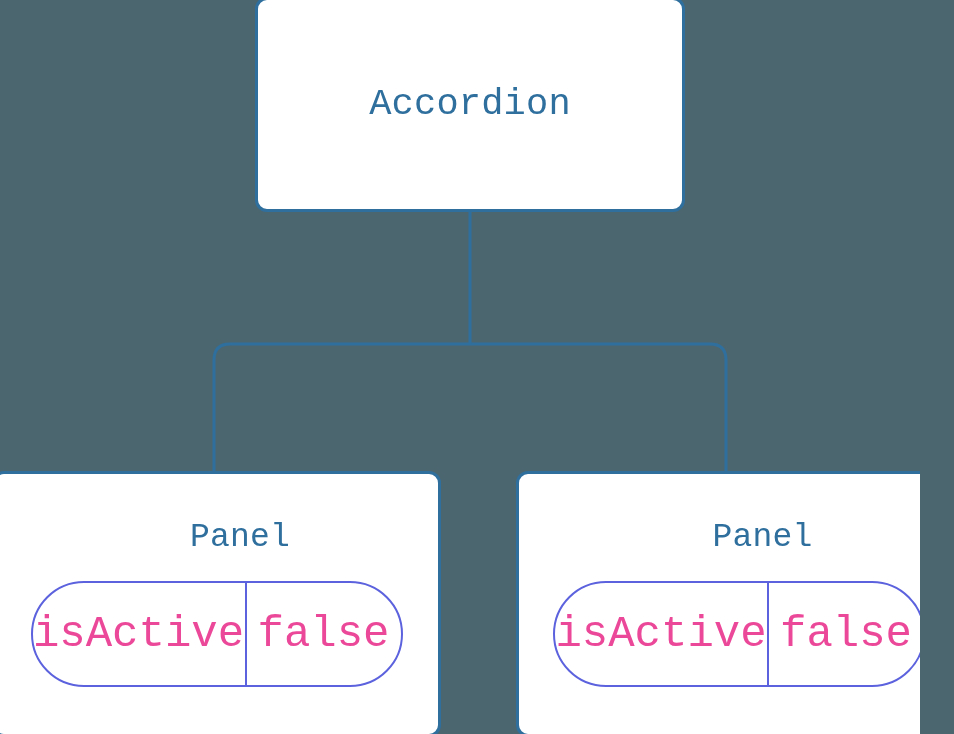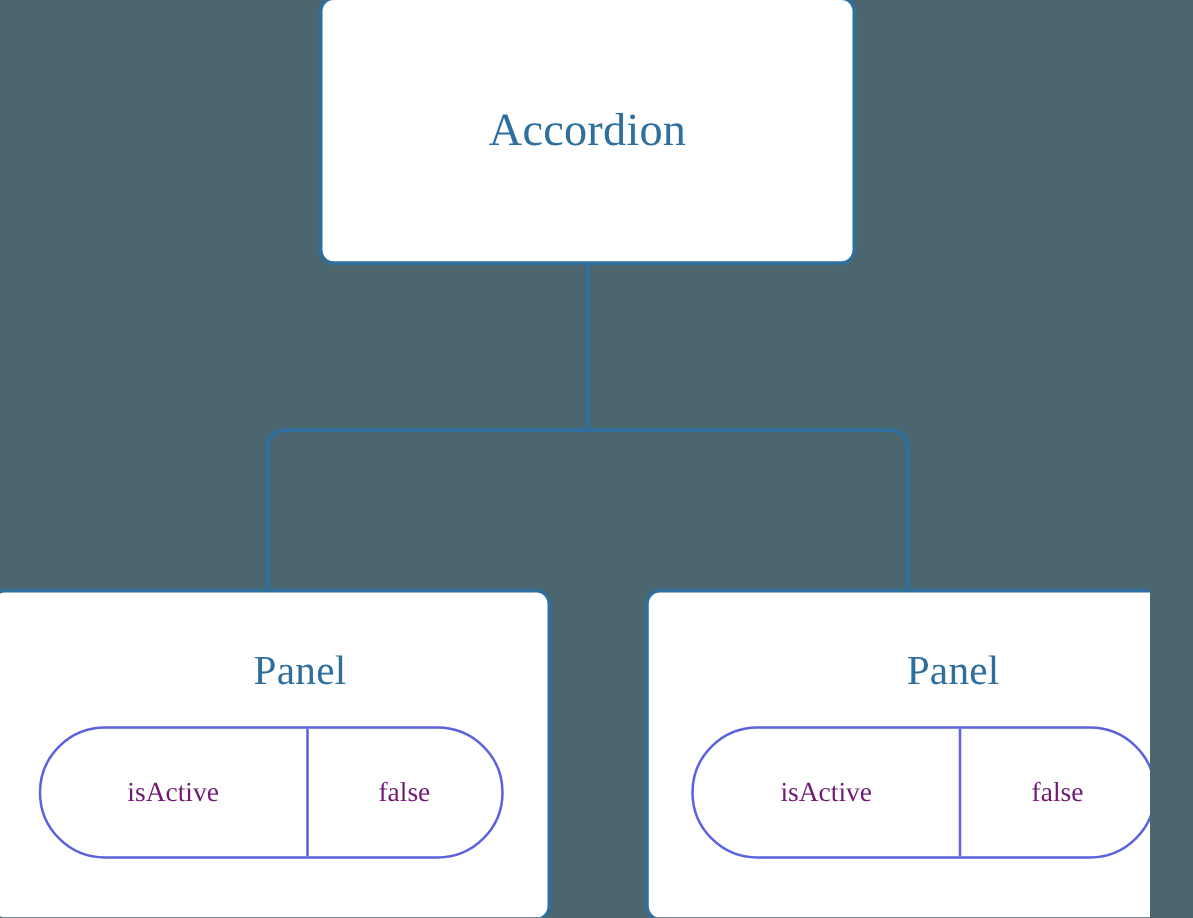--- a/index.html
+++ b/index.html
@@ -7,21 +7,21 @@
     margin: 0;
     padding: 0;
     background: #4c6670;
   }
   #stage {
     position: relative;
     width: 920px;
     height: 734px;
     background: #4c6670;
     overflow: hidden;
-    font-family: Liberation Serif, serif;
+    font-family: Liberation Mono, monospace;
   }
   #edges {
     position: absolute;
     left: 0;
     top: 0;
     width: 954px;
     height: 734px;
     pointer-events: none;
   }
   .node {
@@ -76,22 +76,22 @@
     border-radius: 53px;
     box-sizing: border-box;
     display: flex;
     align-items: stretch;
     background: #ffffff;
   }
   .pill-key, .pill-value {
     display: flex;
     align-items: center;
     justify-content: center;
-    color: #701a75;
-    font-size: 22px;
+    color: #ec4899;
+    font-size: 44px;
     line-height: 1;
     white-space: nowrap;
     box-sizing: border-box;
   }
   .pill-key {
     width: 214px;
     border-right: 2.5px solid #5c62dd;
   }
   .pill-value {
     width: 154px;

